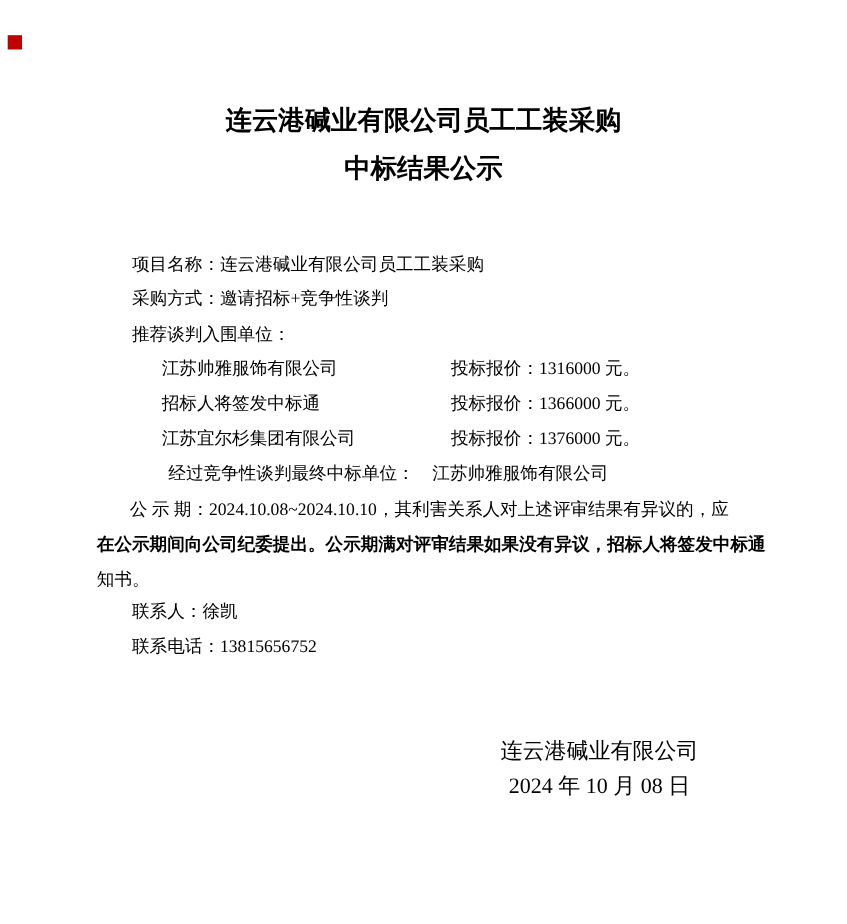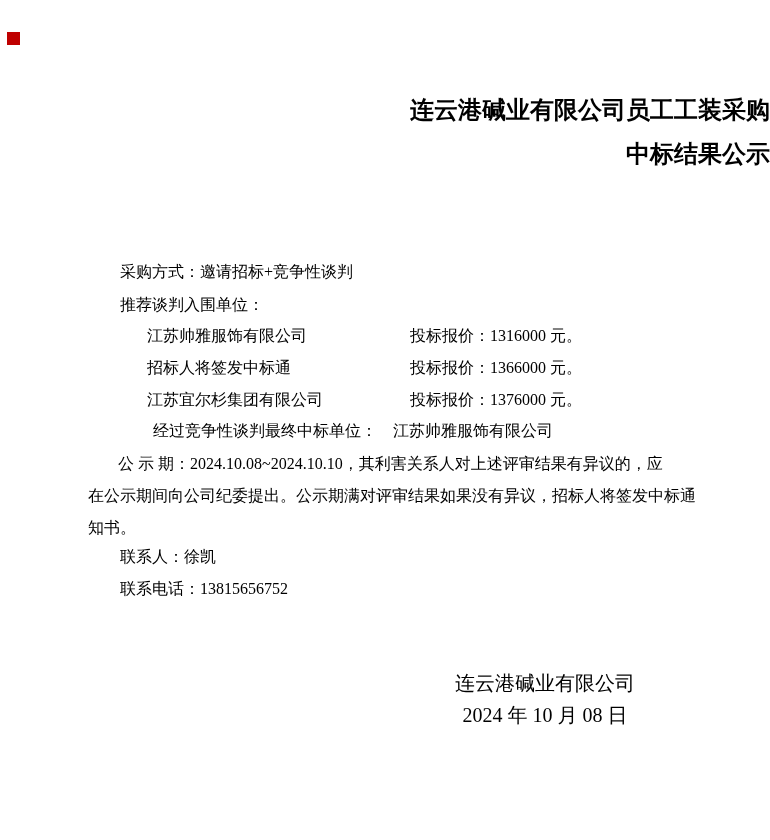--- a/index.html
+++ b/index.html
@@ -17,21 +17,21 @@
   }
   .red-marker {
     position: absolute;
     left: 7px; top: 32px;
     width: 13px; height: 13px;
     background: #bf0000;
   }
   .title {
     position: absolute;
     left: 0; width: 770px;
-    text-align: right;
+    text-align: center;
     font-size: 24px;
     font-weight: bold;
     line-height: 32px;
     white-space: nowrap;
   }
   .title-1 { top: 94px; }
   .title-2 { top: 138px; }
   .line {
     position: absolute;
     left: 88px; width: 604px;
@@ -44,21 +44,21 @@
   .ln-project   { top: 225px; }
   .ln-method    { top: 256px; }
   .ln-shortlist { top: 289px; }
   .bid-row-1 { top: 320px; }
   .bid-row-2 { top: 352px; }
   .bid-row-3 { top: 384px; }
   .bid-name { display: inline-block; padding-left: 59px; }
   .bid-price { position: absolute; left: 322px; top: 0; }
   .ln-winner { top: 415px; padding-left: 65px; }
   .para-line-1 { top: 448px; padding-left: 30px; }
-  .para-line-2 { top: 480px; }
+  .para-line-2 { top: 480px; font-weight: bold; }
   .para-line-3 { top: 512px; }
   .ln-contact { top: 541px; }
   .ln-phone   { top: 573px; }
   .footer {
     position: absolute;
     top: 667px; left: 420px; width: 250px;
     text-align: center;
     font-size: 20px;
     line-height: 32px;
     white-space: nowrap;
@@ -67,20 +67,21 @@
 </head>
 <body>
 
 <div class="page">
 
   <div class="red-marker"></div>
 
   <div class="title title-1">连云港碱业有限公司员工工装采购</div>
   <div class="title title-2">中标结果公示</div>
 
+  <div class="line indent-2 ln-project">项目名称：连云港碱业有限公司员工工装采购</div>
   <div class="line indent-2 ln-method">采购方式：邀请招标+竞争性谈判</div>
   <div class="line indent-2 ln-shortlist">推荐谈判入围单位：</div>
 
   <div class="line bid-row-1">
     <span class="bid-name">江苏帅雅服饰有限公司</span>
     <span class="bid-price">投标报价：1316000 元。</span>
   </div>
   <div class="line bid-row-2">
     <span class="bid-name">招标人将签发中标通</span>
     <span class="bid-price">投标报价：1366000 元。</span>

